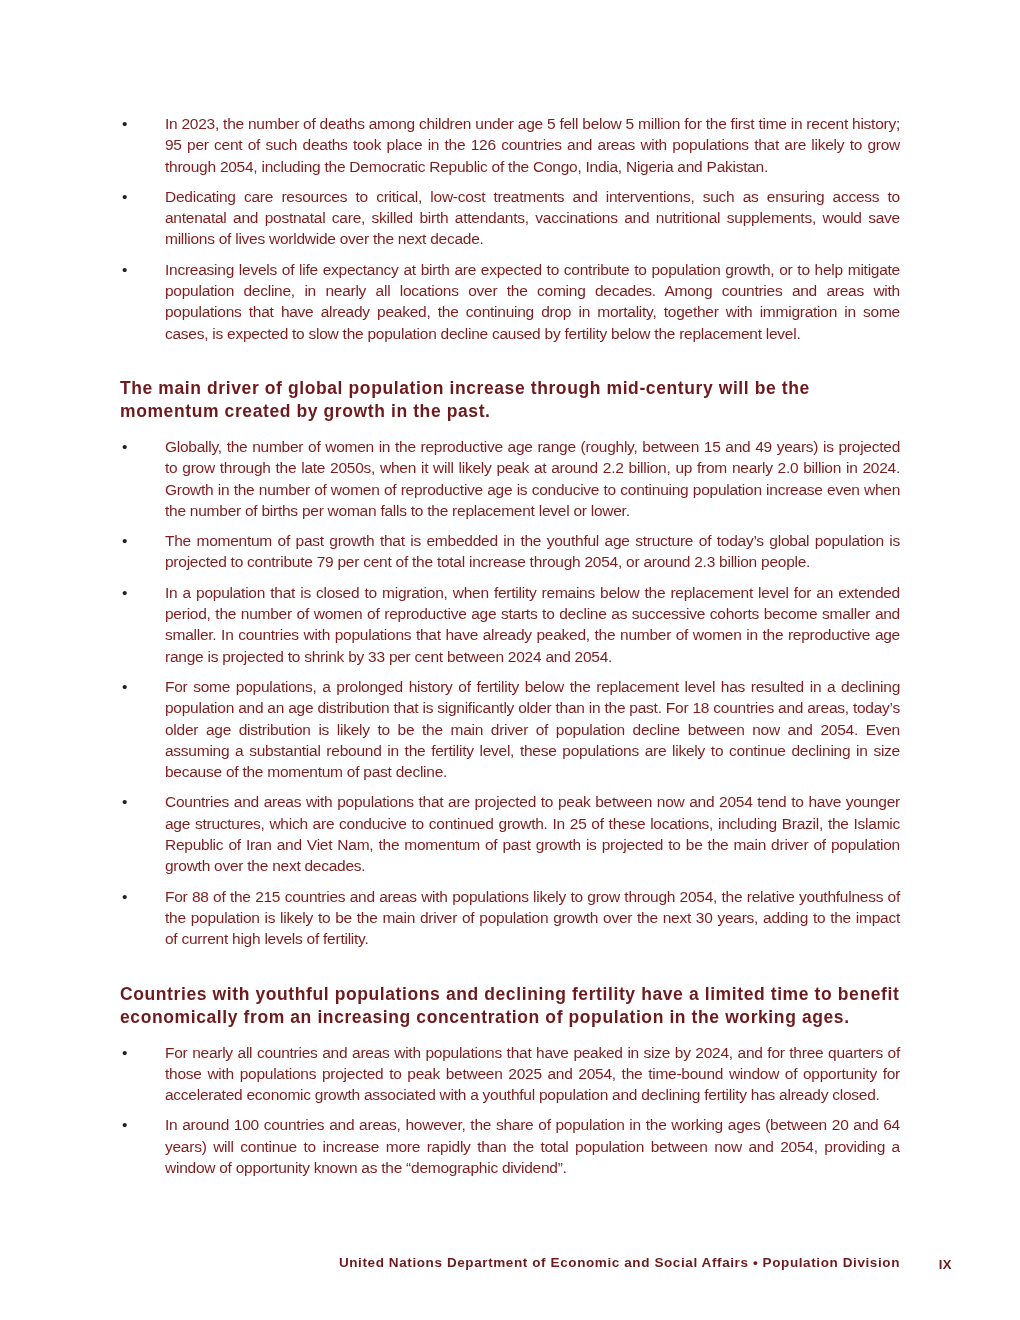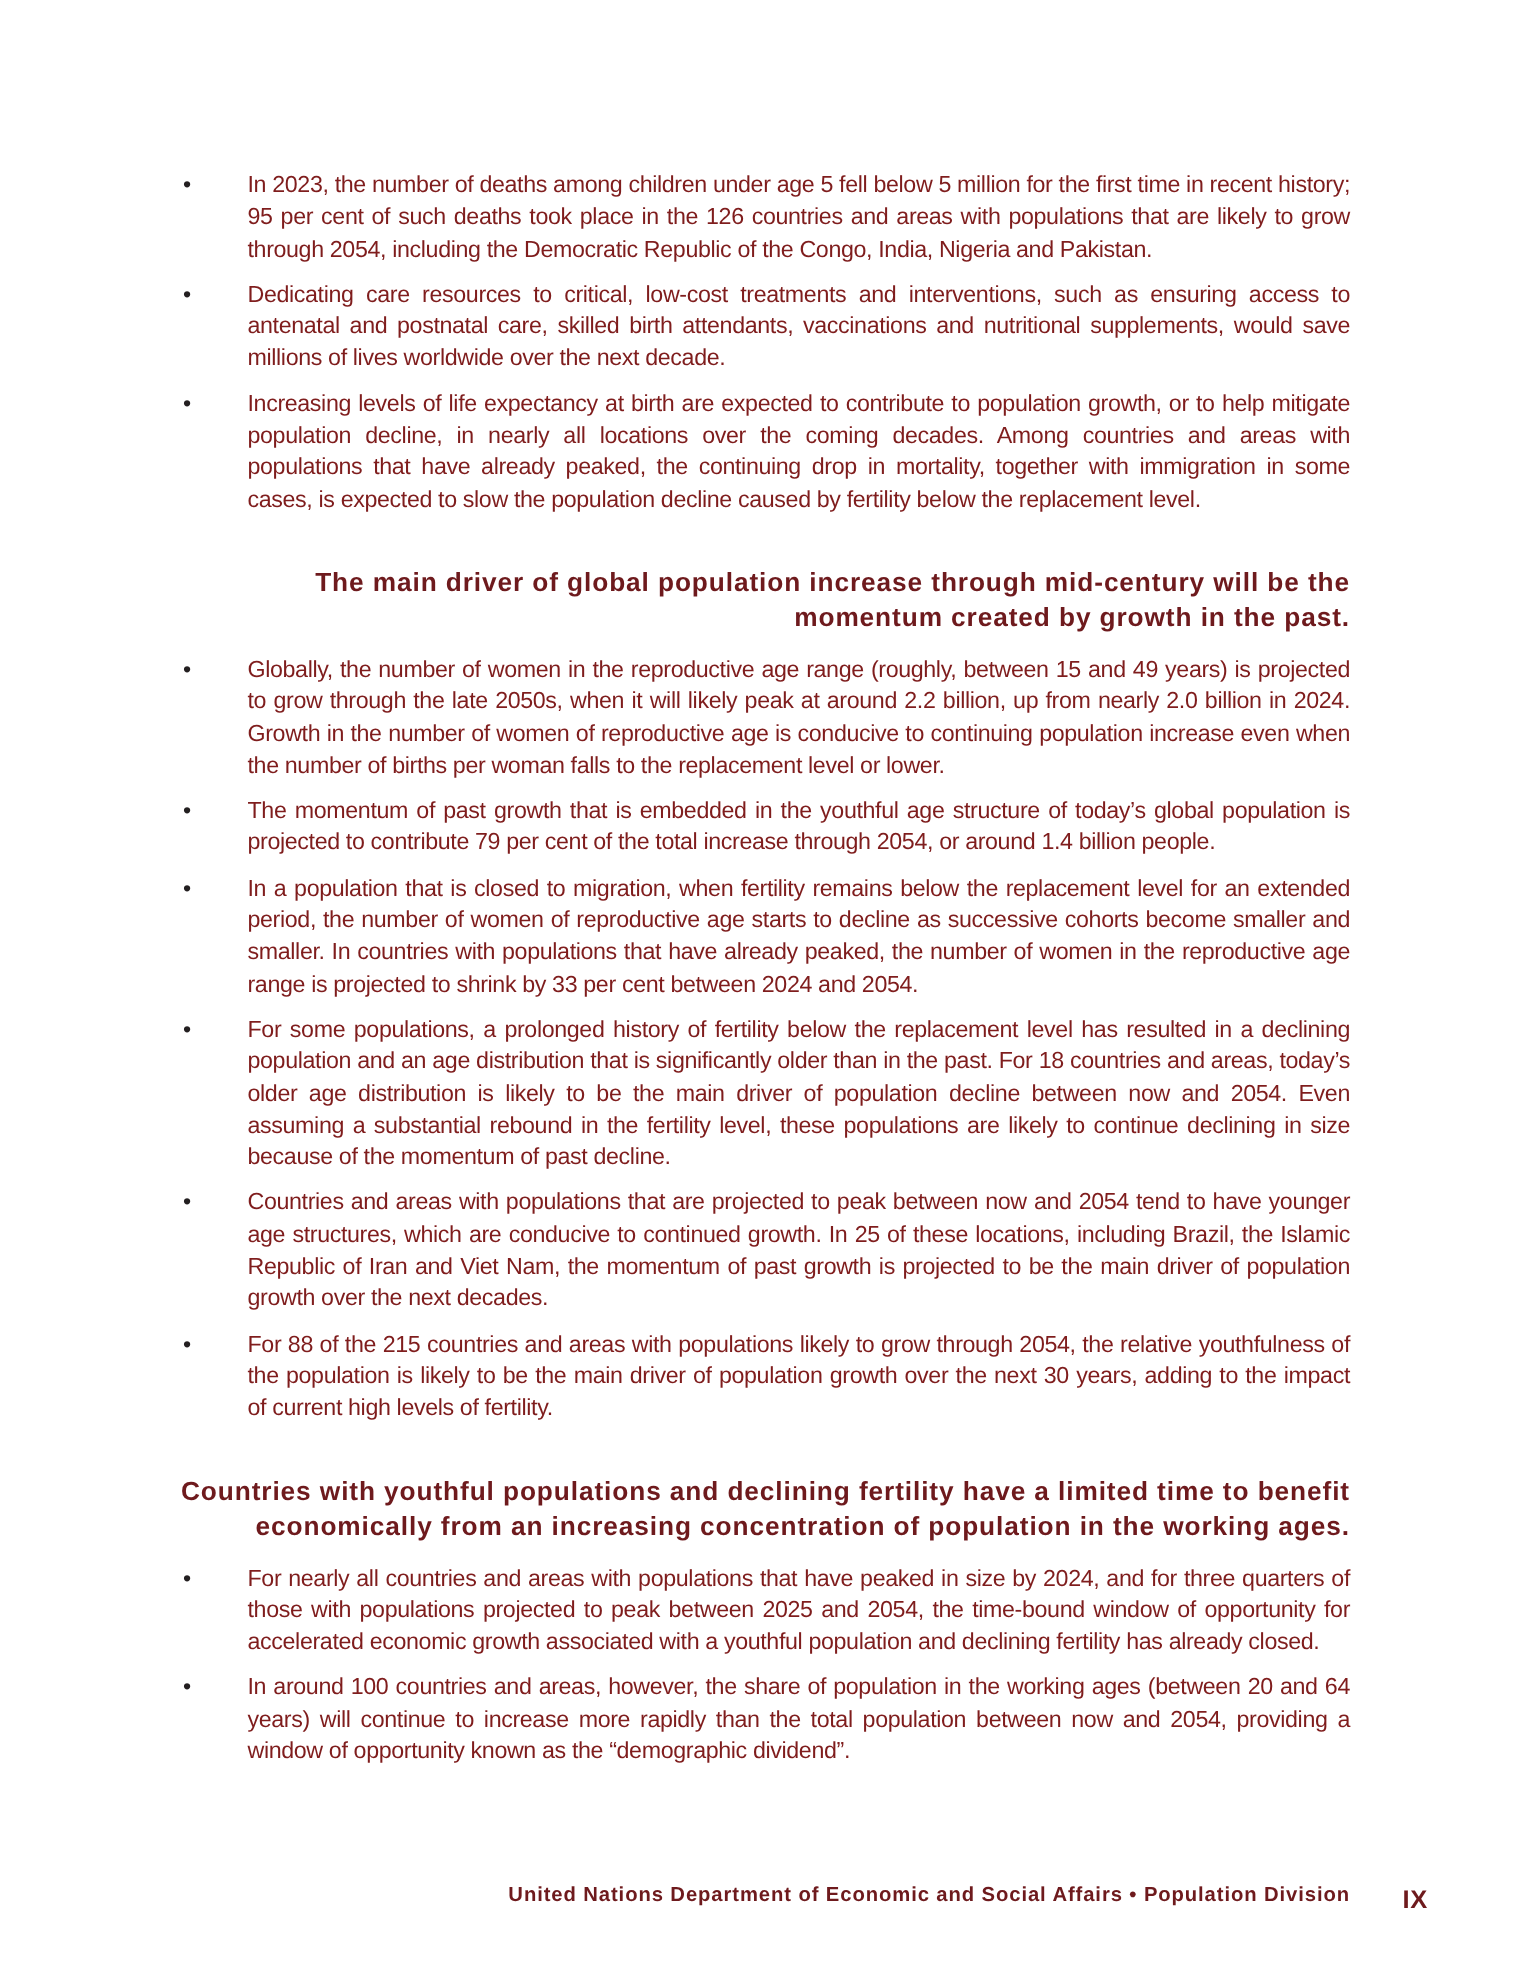--- a/index.html
+++ b/index.html
@@ -41,39 +41,38 @@
     text-align: justify;
     color: #7f1d1d;
   }
   h2.section-heading {
     margin: 33px 0 13px 0;
     font-size: 17.5px;
     line-height: 23px;
     font-weight: bold;
     letter-spacing: 0.6px;
     color: #6e1a1d;
-    text-align: right;
   }
   .page-footer {
     position: absolute;
     top: 1253px;
     left: 120px;
     width: 780px;
     text-align: right;
     font-size: 13.5px;
     line-height: 20px;
     font-weight: bold;
     letter-spacing: 0.6px;
     color: #6e1a1d;
   }
   .page-number {
     position: absolute;
     top: 1257px;
     right: 68px;
-    font-size: 17px;
+    font-size: 13px;
     font-weight: bold;
     letter-spacing: 0.5px;
     color: #6e1a1d;
   }
 </style>
 </head>
 <body>
 
 <div class="page">
 
@@ -94,21 +93,21 @@
 
   <h2 class="section-heading">The main driver of global population increase through mid-century will be the momentum created by growth in the past.</h2>
 
   <section>
     <div class="bullet-row">
       <span class="bullet-glyph">•</span>
       <p class="bullet-text">Globally, the number of women in the reproductive age range (roughly, between 15 and 49 years) is projected to grow through the late 2050s, when it will likely peak at around 2.2 billion, up from nearly 2.0 billion in 2024. Growth in the number of women of reproductive age is conducive to continuing population increase even when the number of births per woman falls to the replacement level or lower.</p>
     </div>
     <div class="bullet-row">
       <span class="bullet-glyph">•</span>
-      <p class="bullet-text">The momentum of past growth that is embedded in the youthful age structure of today’s global population is projected to contribute 79 per cent of the total increase through 2054, or around 1.4 billion people.</p>
+      <p class="bullet-text">The momentum of past growth that is embedded in the youthful age structure of today’s global population is projected to contribute 79 per cent of the total increase through 2054, or around 2.3 billion people.</p>
     </div>
     <div class="bullet-row">
       <span class="bullet-glyph">•</span>
       <p class="bullet-text">In a population that is closed to migration, when fertility remains below the replacement level for an extended period, the number of women of reproductive age starts to decline as successive cohorts become smaller and smaller. In countries with populations that have already peaked, the number of women in the reproductive age range is projected to shrink by 33 per cent between 2024 and 2054.</p>
     </div>
     <div class="bullet-row">
       <span class="bullet-glyph">•</span>
       <p class="bullet-text">For some populations, a prolonged history of fertility below the replacement level has resulted in a declining population and an age distribution that is significantly older than in the past. For 18 countries and areas, today’s older age distribution is likely to be the main driver of population decline between now and 2054. Even assuming a substantial rebound in the fertility level, these populations are likely to continue declining in size because of the momentum of past decline.</p>
     </div>
     <div class="bullet-row">

